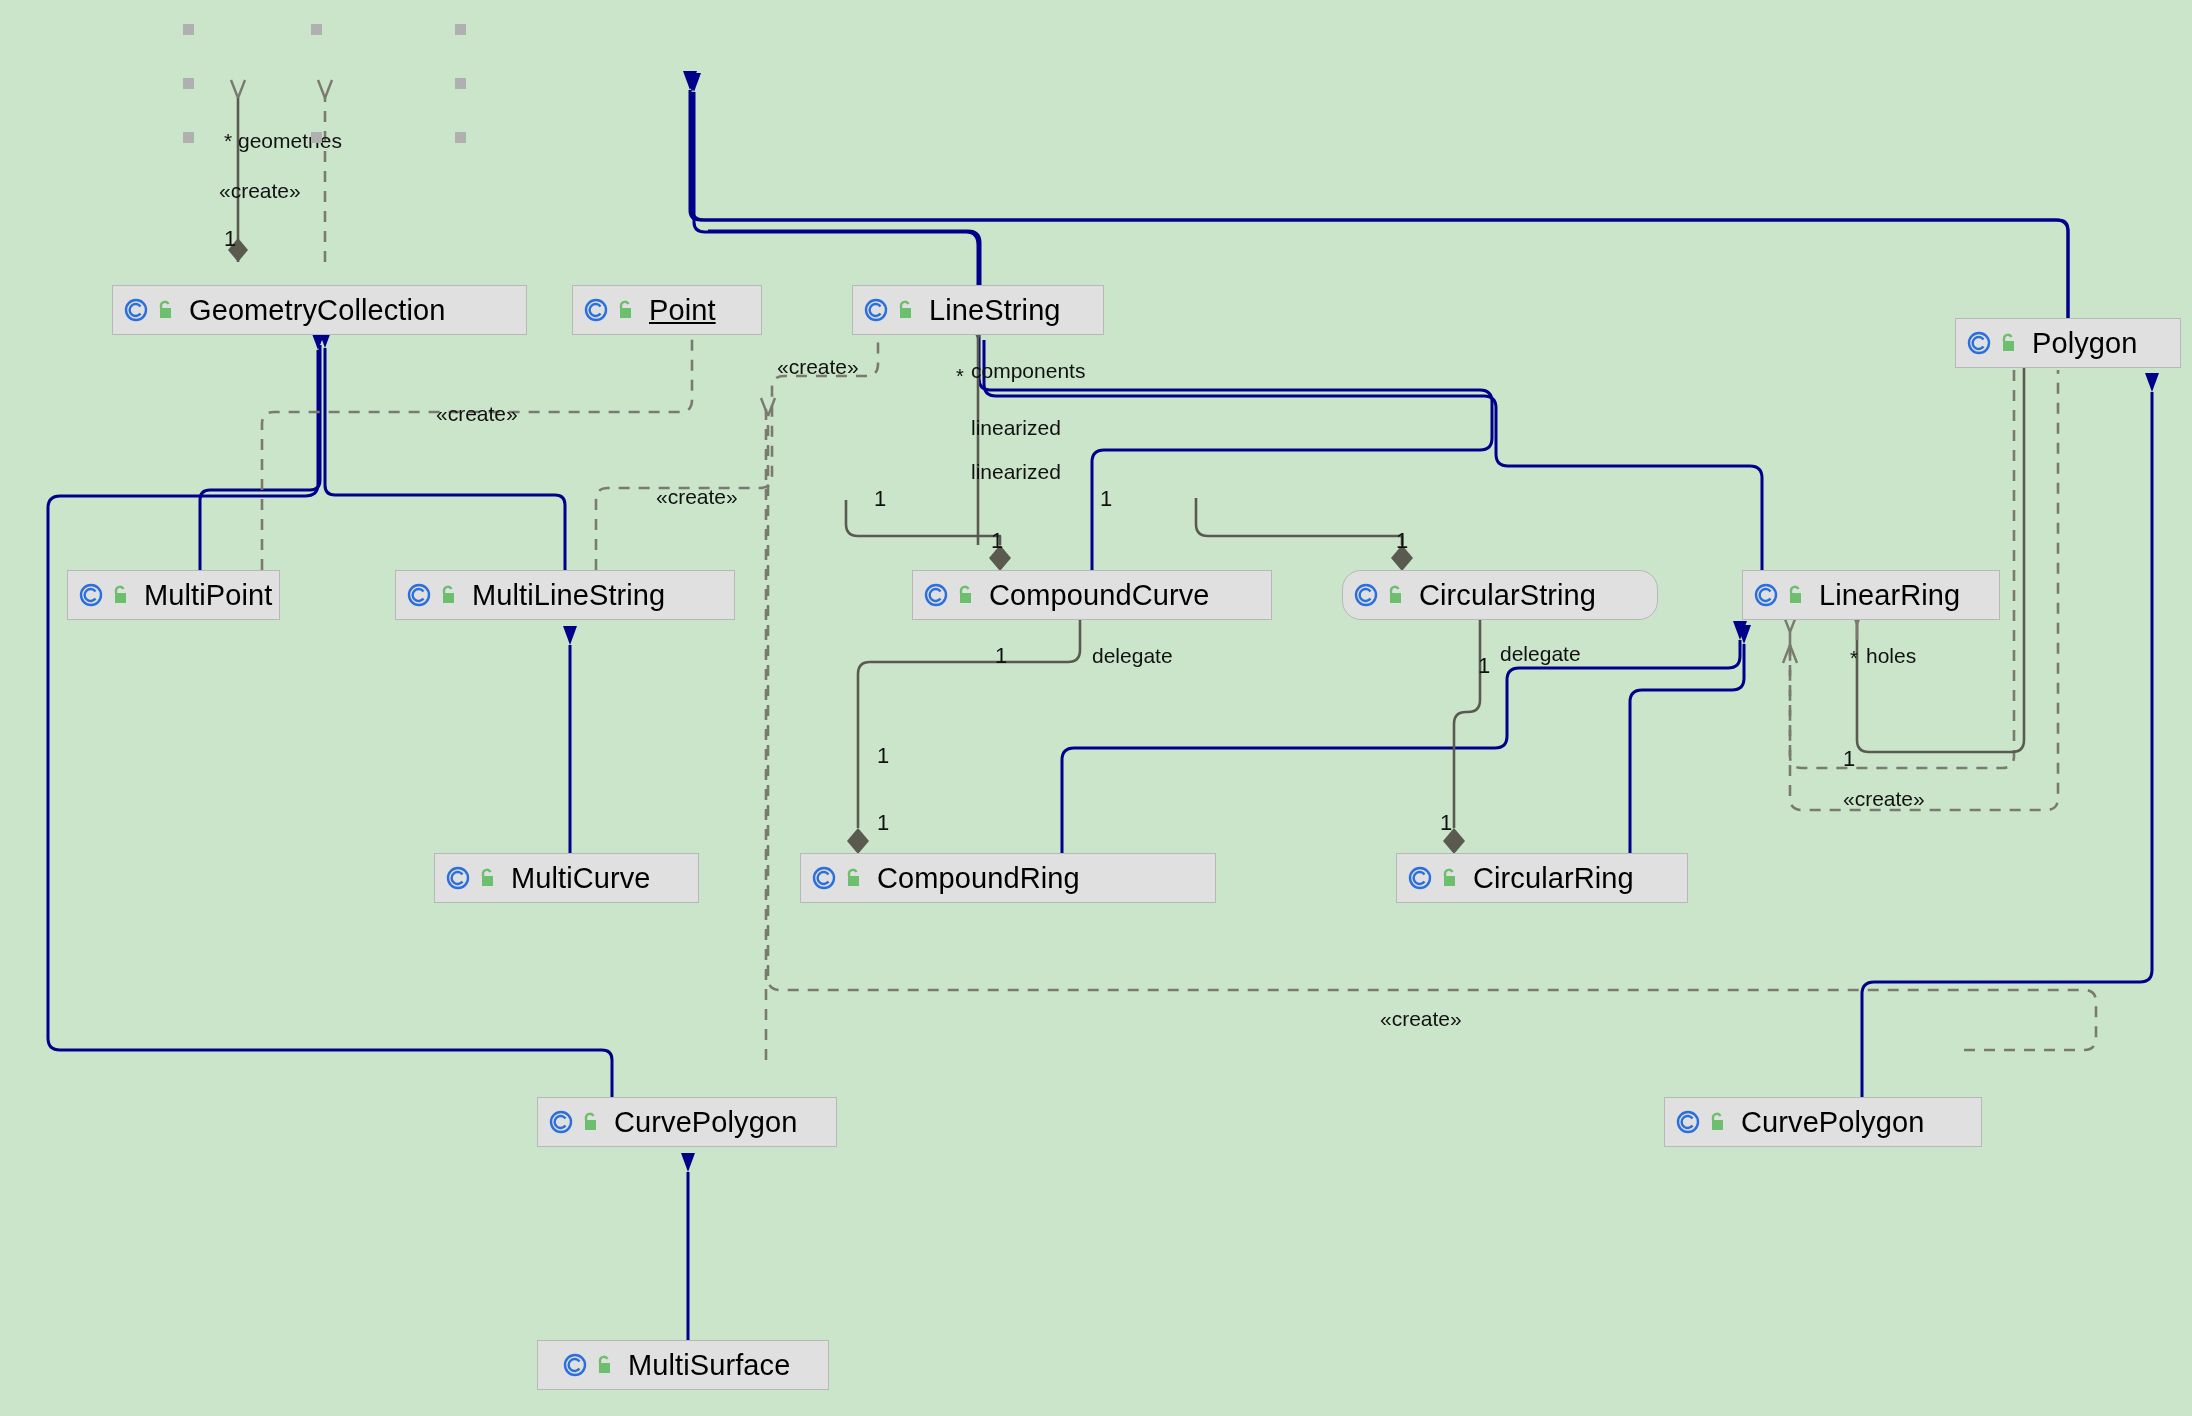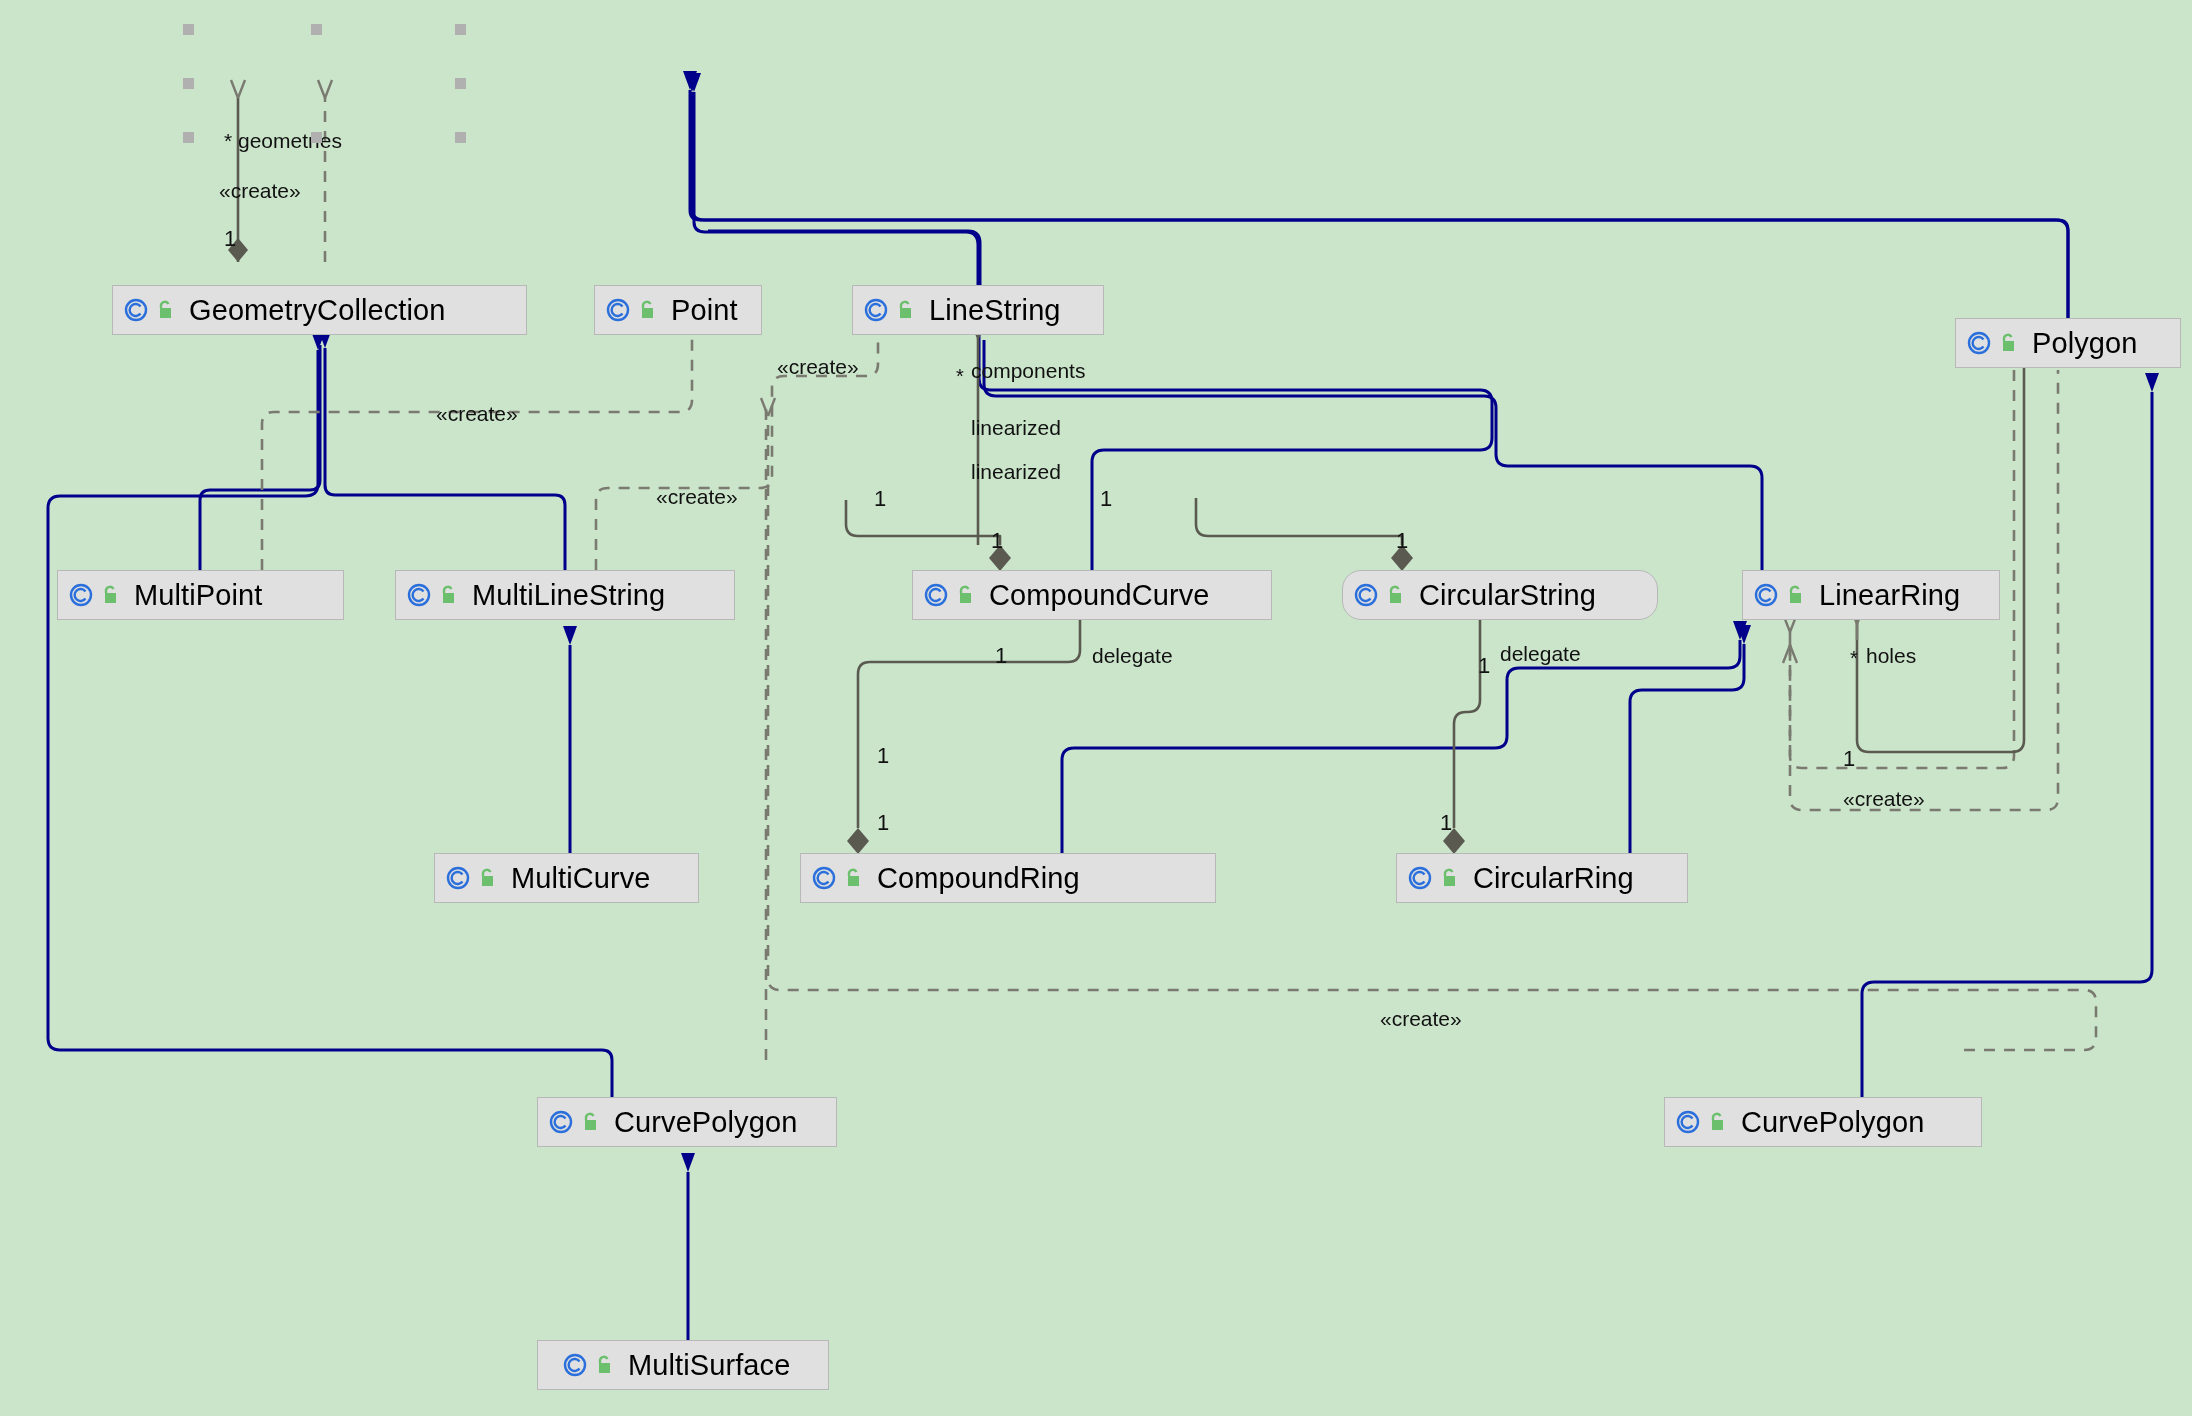--- a/index.html
+++ b/index.html
@@ -231,21 +231,21 @@
         <path d="M17.5 9.5 A6 6 0 1 0 17.5 16.5" fill="none" stroke="#2a6fdb" stroke-width="2.4"></path>
       </svg>
       <svg width="20" height="22" viewBox="0 0 20 22">
         <path d="M6 9 V6 a4 4 0 0 1 7.5 -1" fill="none" stroke="#6cbf6c" stroke-width="2.4"></path>
         <rect x="5" y="9" width="11" height="10" fill="#6cbf6c"></rect>
       </svg>
     </span>
     <span class="name">GeometryCollection</span>
   </div>
 
-  <div class="cls" style="left:594px; top:285px; width:168px;">
+  <div class="cls" style="left:572px; top:285px; width:190px;text-decoration:underline;">
     <span class="icons">
       <svg width="26" height="26" viewBox="0 0 26 26">
         <circle cx="13" cy="13" r="10" fill="none" stroke="#2a6fdb" stroke-width="2.4"></circle>
         <path d="M17.5 9.5 A6 6 0 1 0 17.5 16.5" fill="none" stroke="#2a6fdb" stroke-width="2.4"></path>
       </svg>
       <svg width="20" height="22" viewBox="0 0 20 22">
         <path d="M6 9 V6 a4 4 0 0 1 7.5 -1" fill="none" stroke="#6cbf6c" stroke-width="2.4"></path>
         <rect x="5" y="9" width="11" height="10" fill="#6cbf6c"></rect>
       </svg>
     </span>
@@ -273,21 +273,21 @@
         <path d="M17.5 9.5 A6 6 0 1 0 17.5 16.5" fill="none" stroke="#2a6fdb" stroke-width="2.4"></path>
       </svg>
       <svg width="20" height="22" viewBox="0 0 20 22">
         <path d="M6 9 V6 a4 4 0 0 1 7.5 -1" fill="none" stroke="#6cbf6c" stroke-width="2.4"></path>
         <rect x="5" y="9" width="11" height="10" fill="#6cbf6c"></rect>
       </svg>
     </span>
     <span class="name">Polygon</span>
   </div>
 
-  <div class="cls" style="left:57px; top:570px; width:287px;">
+  <div class="cls" style="left:67px; top:570px; width:213px;">
     <span class="icons">
       <svg width="26" height="26" viewBox="0 0 26 26">
         <circle cx="13" cy="13" r="10" fill="none" stroke="#2a6fdb" stroke-width="2.4"></circle>
         <path d="M17.5 9.5 A6 6 0 1 0 17.5 16.5" fill="none" stroke="#2a6fdb" stroke-width="2.4"></path>
       </svg>
       <svg width="20" height="22" viewBox="0 0 20 22">
         <path d="M6 9 V6 a4 4 0 0 1 7.5 -1" fill="none" stroke="#6cbf6c" stroke-width="2.4"></path>
         <rect x="5" y="9" width="11" height="10" fill="#6cbf6c"></rect>
       </svg>
     </span>

